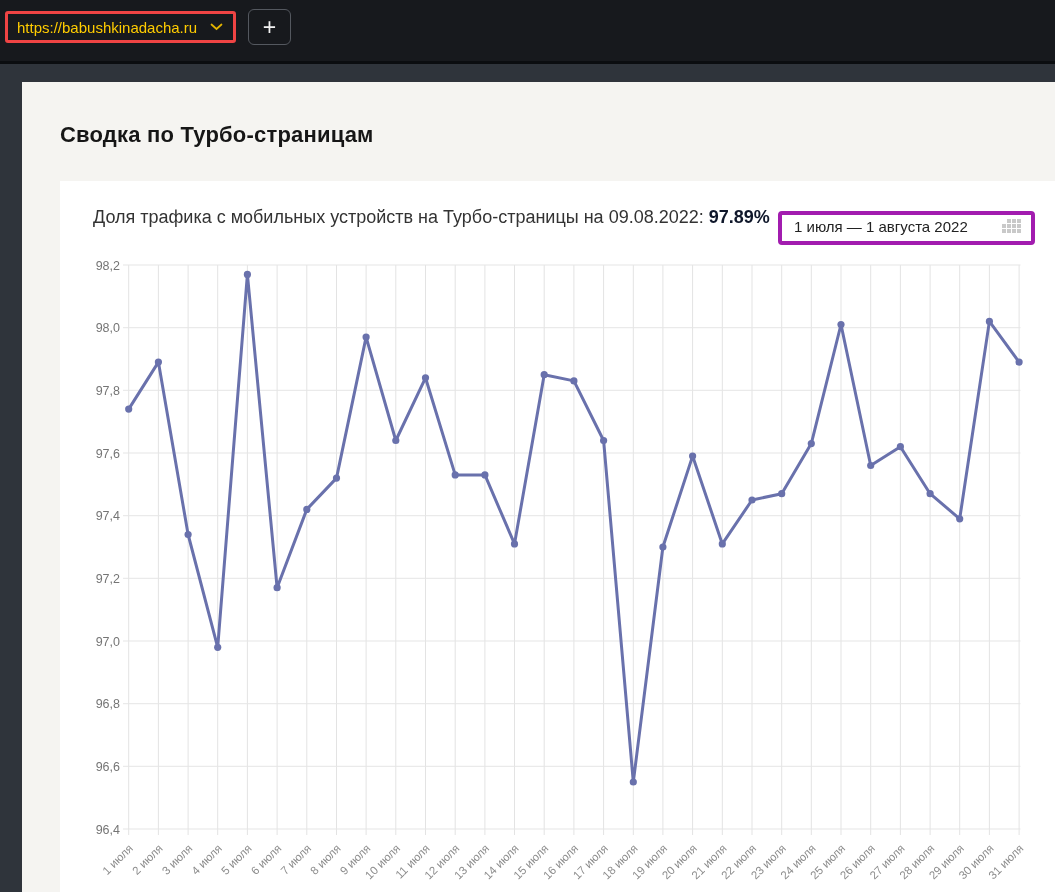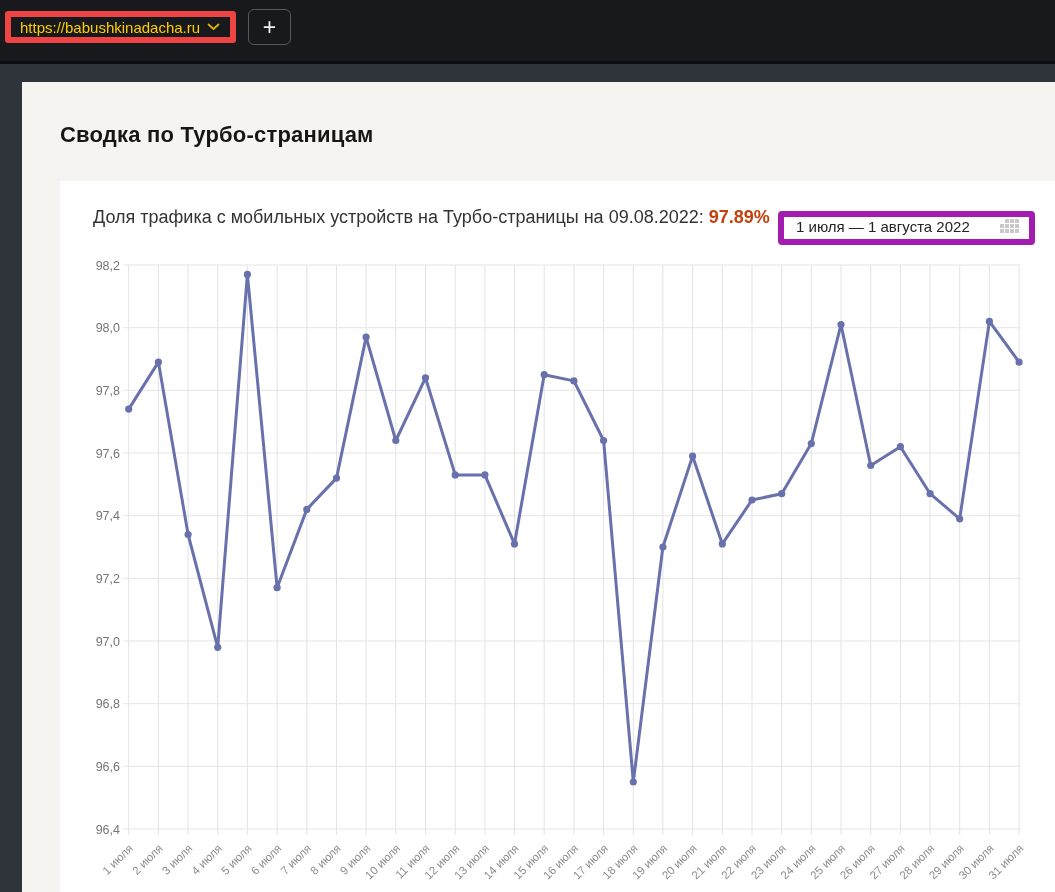--- a/index.html
+++ b/index.html
@@ -5,46 +5,46 @@
   * { margin:0; padding:0; box-sizing:border-box; }
   html,body { width:1055px; height:892px; overflow:hidden; }
   body { font-family:"Liberation Sans", sans-serif; background:#2f343b; position:relative; }
 
   
   .topbar { position:absolute; left:0; top:0; width:1055px; height:61px; background:#17191d; }
   .topbar-divider { position:absolute; left:0; top:61px; width:1055px; height:3px; background:#0b0d10; }
 
   .url-select {
     position:absolute; left:5px; top:11px; width:231px; height:32px;
-    background:transparent; border:6px solid #ef4444; border-radius:3px;
+    background:transparent; border:3px solid #ef4444; border-radius:3px;
     display:flex; align-items:center; justify-content:space-between;
     padding:0 10px 0 9px; cursor:pointer;
   }
   .url-text { color:#ffcc00; font-size:15px; white-space:nowrap; }
   .chevron { display:flex; align-items:center; }
 
   .add-btn {
     position:absolute; left:248px; top:9px; width:43px; height:36px;
     background:transparent; border:1px solid #54585f; border-radius:6px;
     color:#f2f2f2; font-size:23px; line-height:32px; text-align:center; cursor:pointer;
     font-weight:400;
   }
 
   
   .content-panel { position:absolute; left:22px; top:82px; width:1033px; height:810px; background:#f5f4f1; }
   .page-title { position:absolute; left:38px; top:40px; font-size:22px; color:#161616; letter-spacing:0.2px; }
 
   .card { position:absolute; left:38px; top:99px; width:995px; height:711px; background:#ffffff; }
 
   .chart-header-title { position:absolute; left:33px; top:26px; font-size:18px; color:#333333; }
-  .chart-value { color:#c2410c; font-weight:bold; }
+  .chart-value { color:#0f172a; font-weight:bold; }
 
   .date-picker {
     position:absolute; right:20px; top:30px; width:257px; height:34px;
-    background:#fff; border:6px solid #a21caf; border-radius:4px;
+    background:#fff; border:4px solid #a21caf; border-radius:4px;
     display:flex; align-items:center; justify-content:space-between;
     padding:0 10px 4px 12px; cursor:pointer;
   }
   .date-text { font-size:15px; color:#222222; white-space:nowrap; }
   .cal-icon { display:grid; grid-template-columns:repeat(4,4px); grid-template-rows:repeat(3,4px); gap:1px; }
   .cal-icon span { background:#c9c9c9; }
   .cal-icon span.blank { background:transparent; }
 
   .chart-wrap { position:absolute; left:0; top:0; width:995px; height:788px; }
   svg text { font-family:"Liberation Sans", sans-serif; }

